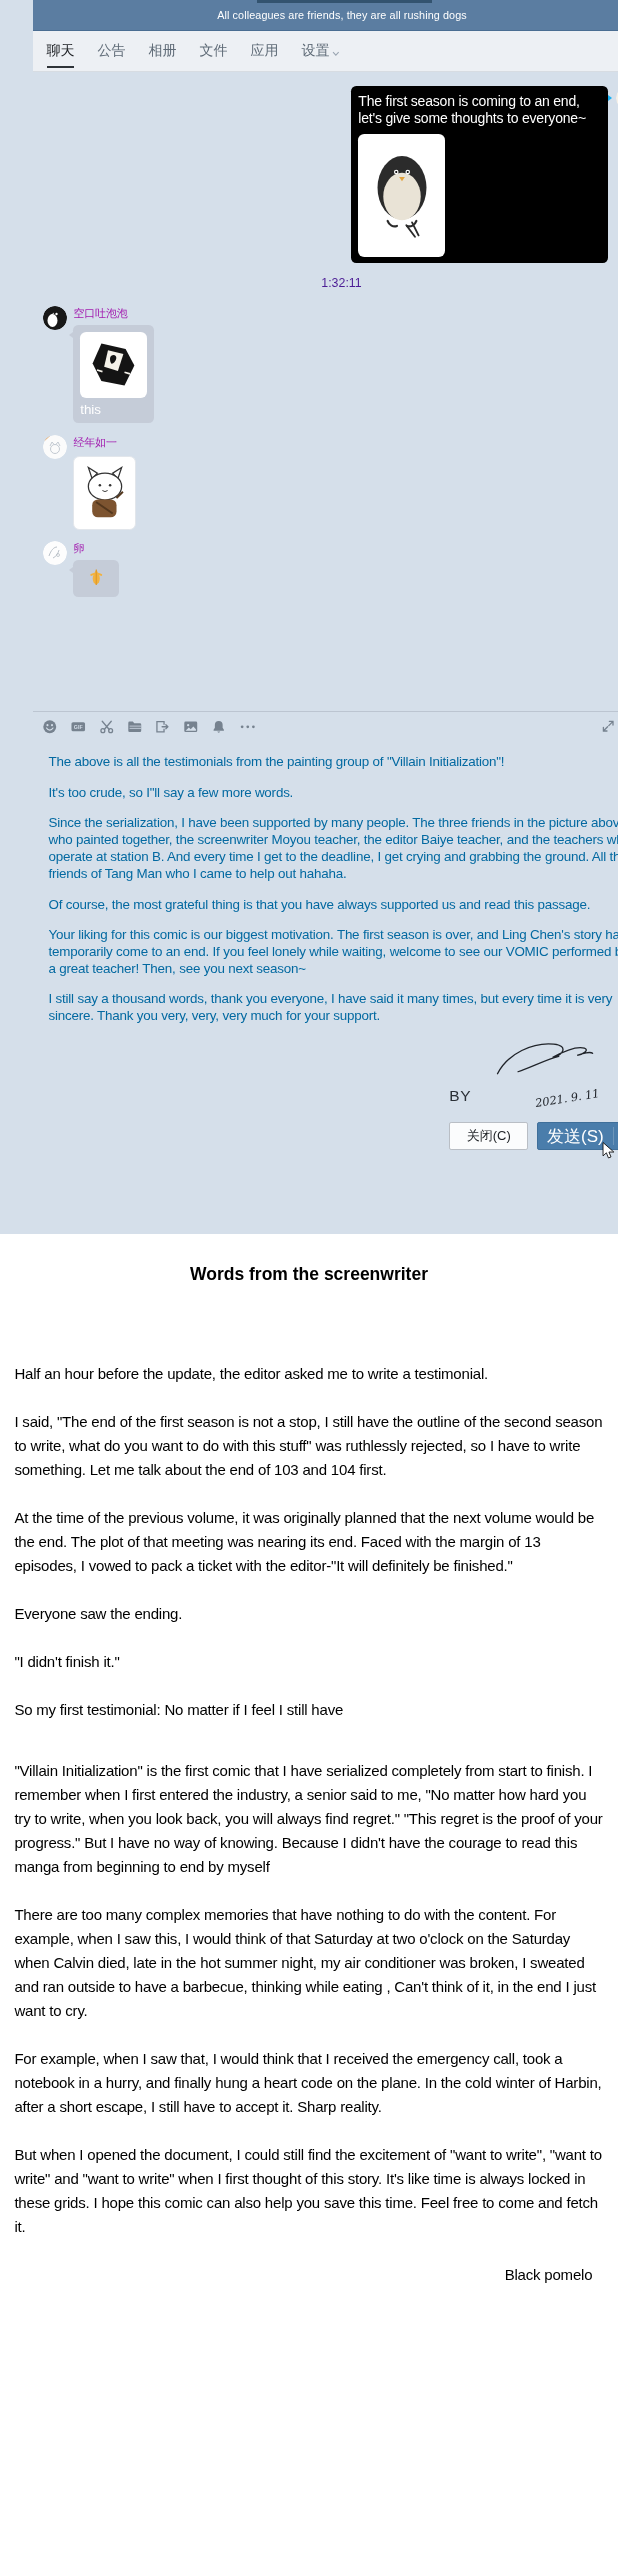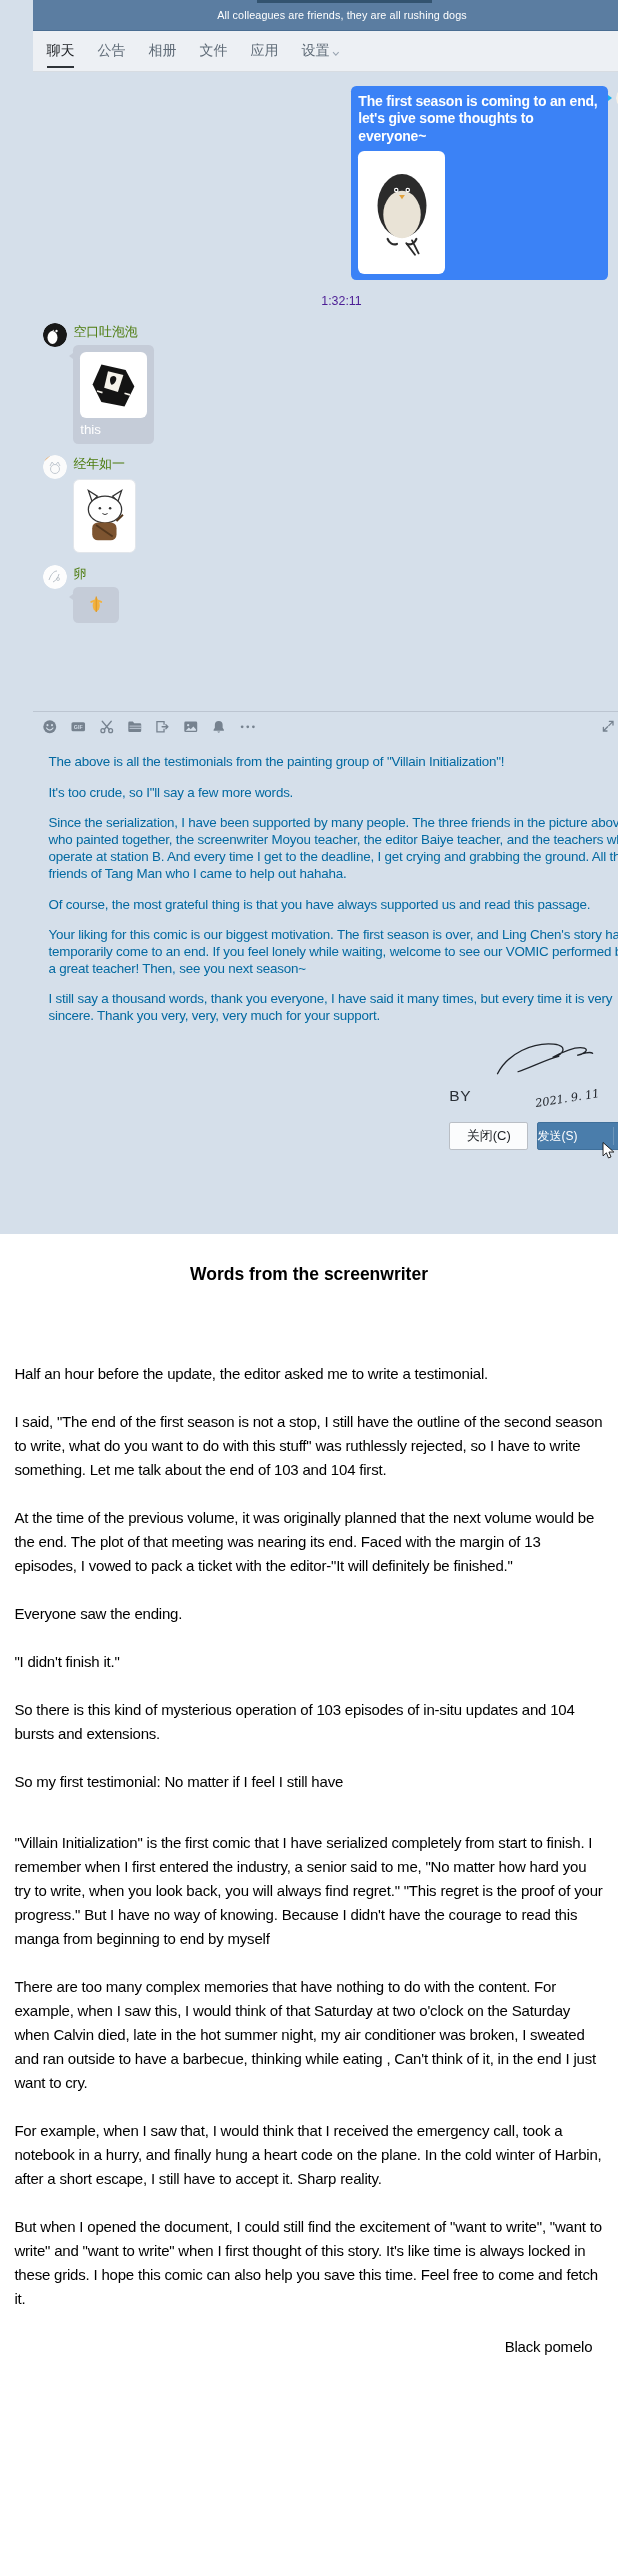--- a/index.html
+++ b/index.html
@@ -17,29 +17,29 @@
   .tab{font-size:14px;color:#5f6b77;margin-right:23px;position:relative;display:flex;align-items:center;
        height:100%;cursor:default;}
   .tab.active{color:#1c1f23;}
   .tab.active::after{content:"";position:absolute;left:1px;bottom:3.1px;width:27px;height:2.1px;background:#2e3338;}
   .tab .chev{margin-left:3.1px;margin-top:2.1px;}
   
   .messages{height:639px;padding:14.4px 11.3px 0 10.3px;box-sizing:border-box;overflow:hidden;}
   .msg-row{display:flex;margin-bottom:11.3px;}
   .msg-row.right{justify-content:flex-end;}
   .avatar{width:24px;height:24px;border-radius:50%;flex:0 0 auto;overflow:hidden;}
-  .bubble-right{background:#3b82f6;border-radius:5.2px;padding:6.2px 7.2px;max-width:242px;
-                position:relative;margin-right:8.2px;font-weight:bold;}
+  .bubble-right{background:#000000;border-radius:5.2px;padding:6.2px 7.2px;max-width:242px;
+                position:relative;margin-right:8.2px;}
   .bubble-right::after{content:"";position:absolute;right:-4.1px;top:8.2px;border-top:3.6px solid transparent;
                 border-bottom:3.6px solid transparent;border-left:4.6px solid #16b0f2;}
   .bubble-right .btext{color:#ffffff;font-size:14px;line-height:17.5px;letter-spacing:-0.2px;}
   .sticker-box{background:#ffffff;border-radius:6.2px;margin-top:6.2px;display:flex;
                align-items:center;justify-content:center;}
   .left-col{margin-left:6.2px;}
-  .sender-name{font-size:13px;color:#4d7c0f;margin-bottom:4.1px;letter-spacing:-0.2px;}
+  .sender-name{font-size:11px;color:#a21caf;margin-bottom:4.1px;letter-spacing:-0.2px;}
   .bubble-left{background:#c5ccd8;border-radius:5.2px;padding:6.7px;position:relative;display:inline-block;}
   .bubble-left::before{content:"";position:absolute;left:-4.1px;top:7.2px;border-top:3.6px solid transparent;
                 border-bottom:3.6px solid transparent;border-right:4.6px solid #c5ccd8;}
   .bubble-left .btext{color:#ffffff;font-size:13.4px;margin-top:4.1px;}
   .time-row{text-align:center;color:#4c1d95;font-size:12.4px;margin:13.4px 0 15.5px 0;}
   .photo{width:117px;height:114px;border-radius:2.1px;margin-top:5.2px;position:relative;overflow:hidden;
          background:linear-gradient(135deg,#ece2cc 0%,#d6c3a2 55%,#bfa27e 100%);}
   .photo .hair{position:absolute;left:28px;top:17.5px;width:57px;height:46px;border-radius:50%;
          background:#4c3826;transform:rotate(-12deg);}
   .photo .face{position:absolute;left:44px;top:32px;width:34px;height:28px;border-radius:50%;background:#caa37e;}
@@ -58,21 +58,21 @@
   .sig-block{display:flex;justify-content:flex-end;align-items:flex-end;padding-right:36px;margin-top:3.1px;}
   .sig-by{font-size:15.5px;color:#2a2f36;margin-top:13.4px;margin-right:15.5px;letter-spacing:0.5px;}
   .sig-scribble{position:relative;width:113px;height:67px;}
   .sig-date{position:absolute;right:0;bottom:0;font-family:"DejaVu Serif",serif;font-style:italic;
             font-size:11.3px;color:#20242a;transform:rotate(-9deg);}
   .btn-row{display:flex;justify-content:flex-end;margin-top:17.5px;position:relative;}
   .btn-close{width:77px;height:26px;background:#fbfcfd;border:0.5px solid #b9bec5;border-radius:2.1px;
              display:flex;align-items:center;justify-content:center;font-size:13px;color:#1c1f23;margin-right:8.2px;}
   .btn-send{width:97px;height:26px;background:#4a7dab;border:0.5px solid #3f6f9a;border-radius:2.1px;
             display:flex;align-items:center;color:#ffffff;position:relative;}
-  .btn-send .lbl{flex:1;font-size:12px;}
+  .btn-send .lbl{flex:1;text-align:center;font-size:17px;}
   .btn-send .sep{width:0.5px;height:17.5px;background:#6d96ba;}
   .btn-send .dd{width:20.6px;display:flex;align-items:center;justify-content:center;}
   .cursor{position:absolute;right:19.6px;top:18.5px;}
   
   .doc{background:#ffffff;padding:30px 14.4px 0 14.4px;box-sizing:border-box;}
   .doc h1{font-size:17.5px;font-weight:bold;text-align:center;margin:0 0 77px 0;color:#000;}
   .doc p{font-size:15px;line-height:24px;letter-spacing:-0.2px;color:#000;margin:0 0 24px 0;max-width:590px;}
   .doc .gap-lg{margin-top:37px;}
   .doc .sig-right{text-align:right;padding-right:11.3px;margin:14.4px 0 0 0;font-size:15px;}
 </style>
@@ -337,21 +337,20 @@
 
 <div class="doc">
   <h1>Words from the screenwriter</h1>
 
   <div class="screenwriter-note">
     <p>Half an hour before the update, the editor asked me to write a testimonial.</p>
     <p>I said, "The end of the first season is not a stop, I still have the outline of the second season to write, what do you want to do with this stuff" was ruthlessly rejected, so I have to write something. Let me talk about the end of 103 and 104 first.</p>
     <p>At the time of the previous volume, it was originally planned that the next volume would be the end. The plot of that meeting was nearing its end. Faced with the margin of 13 episodes, I vowed to pack a ticket with the editor-"It will definitely be finished."</p>
     <p>Everyone saw the ending.</p>
     <p>"I didn't finish it."</p>
-    <p>So there is this kind of mysterious operation of 103 episodes of in-situ updates and 104 bursts and extensions.</p>
     <p>So my first testimonial: No matter if I feel I still have</p>
     <p class="gap-lg">"Villain Initialization" is the first comic that I have serialized completely from start to finish. I remember when I first entered the industry, a senior said to me, "No matter how hard you try to write, when you look back, you will always find regret." "This regret is the proof of your progress." But I have no way of knowing. Because I didn't have the courage to read this manga from beginning to end by myself</p>
     <p>There are too many complex memories that have nothing to do with the content. For example, when I saw this, I would think of that Saturday at two o'clock on the Saturday when Calvin died, late in the hot summer night, my air conditioner was broken, I sweated and ran outside to have a barbecue, thinking while eating , Can't think of it, in the end I just want to cry.</p>
     <p>For example, when I saw that, I would think that I received the emergency call, took a notebook in a hurry, and finally hung a heart code on the plane. In the cold winter of Harbin, after a short escape, I still have to accept it. Sharp reality.</p>
     <p>But when I opened the document, I could still find the excitement of "want to write", "want to write" and "want to write" when I first thought of this story. It's like time is always locked in these grids. I hope this comic can also help you save this time. Feel free to come and fetch it.</p>
     <p class="sig-right">Black pomelo</p>
   </div>
 
 </div>
 

